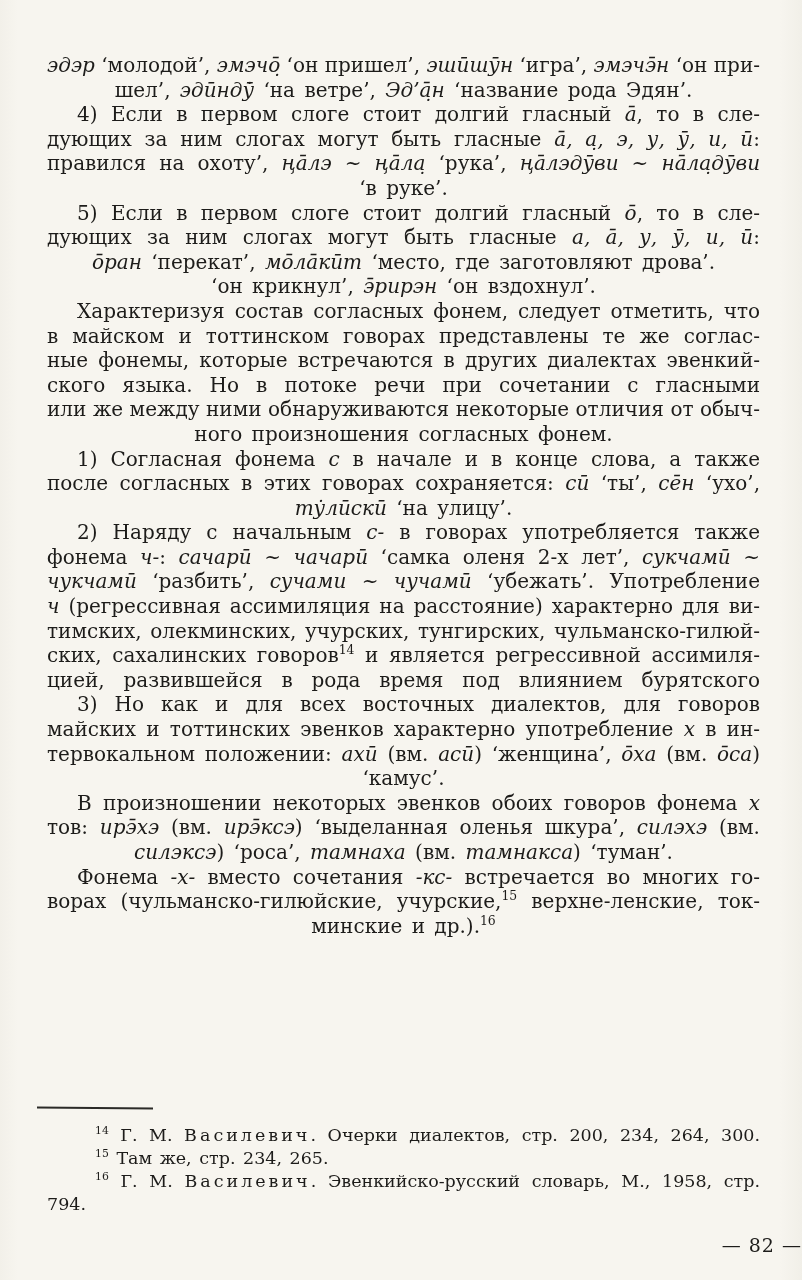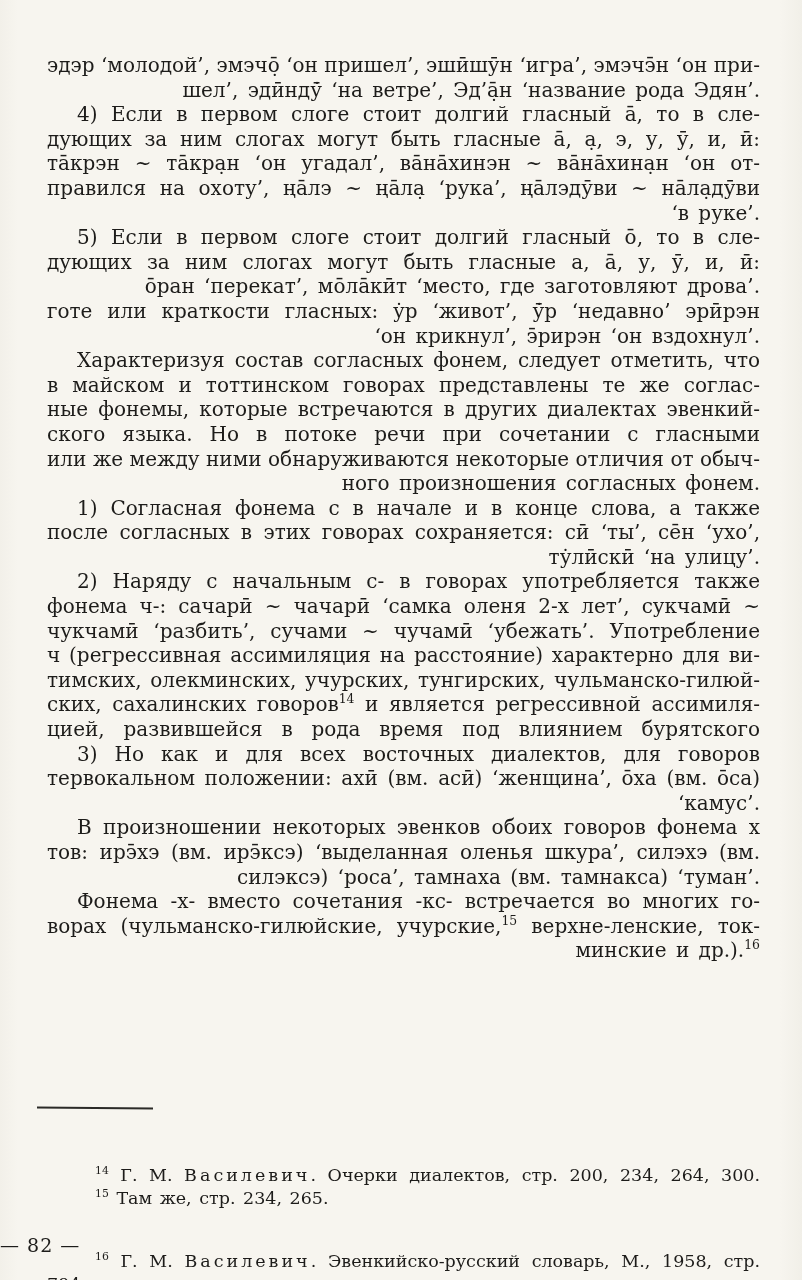--- a/index.html
+++ b/index.html
@@ -8,79 +8,78 @@
     position:relative;
     width:802px;height:1280px;
     background:linear-gradient(90deg,#f2f0e9 0,var(--paper) 18px,var(--paper) 780px,#f1efe8 802px);
     font-family:"DejaVu Serif","Liberation Serif",serif;
     color:var(--ink);
     overflow:hidden;
   }
   .main-text{position:absolute;left:47px;top:53px;width:713px;}
   .line{
     height:24.6px;line-height:24.6px;font-size:20px;
-    white-space:normal;text-align:right;
+    white-space:normal;text-align:center;
   }
   .line.just{text-align:justify;text-align-last:justify;}
   .line.ind{padding-left:30px;}
   .line.loose{word-spacing:3px;}
-  .it{}
+  .it{font-style:italic;}
   .sup{font-size:0.62em;vertical-align:super;line-height:0;}
   .spd{letter-spacing:3px;}
   .fn-rule{
     position:absolute;left:37px;top:1107px;width:116px;height:2px;
     background:#2b2a27;transform:rotate(0.6deg);
   }
   .footnotes{position:absolute;left:47px;top:1124px;width:713px;}
   .fn-line{
     height:23px;line-height:23px;font-size:17.5px;
     text-align:left;
   }
-  .fn-line.just{text-align:justify;text-align-last:justify;margin-top:40px;}
+  .fn-line.just{text-align:justify;text-align-last:justify;}
   .fn-line.ind{padding-left:48px;}
   .fn-line.loose{word-spacing:2px;}
   .page-number{
     position:absolute;left:0;top:1234px;width:100%;
-    text-align:left;font-size:19px;letter-spacing:1px;
+    text-align:right;font-size:19px;letter-spacing:1px;
   }
 </style>
 </head>
 <body>
 
 <div class="page">
   <div class="main-text" id="main-text">
       <div class="line just"><span class="it">эдэр</span><span> ‘молодой’, </span><span class="it">эмэчо̣̄</span><span> ‘он пришел’, </span><span class="it">эшӣшӯн</span><span> ‘игра’, </span><span class="it">эмэчэ̄н</span><span> ‘он при-</span></div>
       <div class="line loose"><span>шел’, </span><span class="it">эдӣндӯ̇</span><span> ‘на ветре’, </span><span class="it">Эд’а̣̄н</span><span> ‘название рода Эдян’.</span></div>
       <div class="line ind just"><span>4) Если в первом слоге стоит долгий гласный </span><span class="it">а̄</span><span>, то в сле-</span></div>
       <div class="line just"><span>дующих за ним слогах могут быть гласные </span><span class="it">а̄, а̣, э, у, ӯ, и, ӣ</span><span>:</span></div>
-      <div class="line just"><span class="it">та̄крэн ~ та̄кра̣н</span><span> ‘он угадал’, </span><span class="it">ва̄на̄хинэн ~ ва̄на̄хина̣н</span><span> ‘он от-</span></div>
       <div class="line just"><span>правился на охоту’, </span><span class="it">ңа̄лэ ~ ңа̄ла̣</span><span> ‘рука’, </span><span class="it">ңа̄лэдӯви ~ на̄ла̣дӯви</span></div>
       <div class="line loose"><span>‘в руке’.</span></div>
       <div class="line ind just"><span>5) Если в первом слоге стоит долгий гласный </span><span class="it">о̄</span><span>, то в сле-</span></div>
       <div class="line just"><span>дующих за ним слогах могут быть гласные </span><span class="it">а, а̄, у, ӯ, и, ӣ</span><span>:</span></div>
       <div class="line loose"><span class="it">о̄ран</span><span> ‘перекат’, </span><span class="it">мо̄ла̄кӣт</span><span> ‘место, где заготовляют дрова’.</span></div>
-      <div class="line just"><span>готе или краткости гласных: </span><span class="it">у̇р</span><span> ‘живот’, </span><span class="it">ӯ̇р</span><span> ‘недавно’ </span><span class="it">эрӣрэн</span></div>
       <div class="line loose"><span>‘он крикнул’, </span><span class="it">э̄рирэн</span><span> ‘он вздохнул’.</span></div>
       <div class="line ind just"><span>Характеризуя состав согласных фонем, следует отметить, что</span></div>
       <div class="line just"><span>в майском и тоттинском говорах представлены те же соглас-</span></div>
       <div class="line just"><span>ные фонемы, которые встречаются в других диалектах эвенкий-</span></div>
       <div class="line just"><span>ского языка. Но в потоке речи при сочетании с гласными</span></div>
       <div class="line just"><span>или же между ними обнаруживаются некоторые отличия от обыч-</span></div>
       <div class="line loose"><span>ного произношения согласных фонем.</span></div>
       <div class="line ind just"><span>1) Согласная фонема </span><span class="it">с</span><span> в начале и в конце слова, а также</span></div>
       <div class="line just"><span>после согласных в этих говорах сохраняется: </span><span class="it">сӣ</span><span> ‘ты’, </span><span class="it">се̄н</span><span> ‘ухо’,</span></div>
       <div class="line loose"><span class="it">ту̇лӣскӣ</span><span> ‘на улицу’.</span></div>
       <div class="line ind just"><span>2) Наряду с начальным </span><span class="it">с-</span><span> в говорах употребляется также</span></div>
       <div class="line just"><span>фонема </span><span class="it">ч-</span><span>: </span><span class="it">сачарӣ ~ чачарӣ</span><span> ‘самка оленя 2-х лет’, </span><span class="it">сукчамӣ ~</span></div>
       <div class="line just"><span class="it">чукчамӣ</span><span> ‘разбить’, </span><span class="it">сучами ~ чучамӣ</span><span> ‘убежать’. Употребление</span></div>
       <div class="line just"><span class="it">ч</span><span> (регрессивная ассимиляция на расстояние) характерно для ви-</span></div>
       <div class="line just"><span>тимских, олекминских, учурских, тунгирских, чульманско-гилюй-</span></div>
       <div class="line just"><span>ских, сахалинских говоров</span><span class="sup">14</span><span> и является регрессивной ассимиля-</span></div>
       <div class="line just"><span>цией, развившейся в рода время под влиянием бурятского</span></div>
       <div class="line ind just"><span>3) Но как и для всех восточных диалектов, для говоров</span></div>
+      <div class="line just"><span>майских и тоттинских эвенков характерно употребление </span><span class="it">х</span><span> в ин-</span></div>
       <div class="line just"><span>тервокальном положении: </span><span class="it">ахӣ</span><span> (вм. </span><span class="it">асӣ</span><span>) ‘женщина’, </span><span class="it">о̄ха</span><span> (вм. </span><span class="it">о̄са</span><span>)</span></div>
       <div class="line loose"><span>‘камус’.</span></div>
       <div class="line ind just"><span>В произношении некоторых эвенков обоих говоров фонема </span><span class="it">х</span></div>
       <div class="line just"><span>тов: </span><span class="it">ирэ̄хэ</span><span> (вм. </span><span class="it">ирэ̄ксэ</span><span>) ‘выделанная оленья шкура’, </span><span class="it">силэхэ</span><span> (вм.</span></div>
       <div class="line loose"><span class="it">силэксэ</span><span>) ‘роса’, </span><span class="it">тамнаха</span><span> (вм. </span><span class="it">тамнакса</span><span>) ‘туман’.</span></div>
       <div class="line ind just"><span>Фонема </span><span class="it">-х-</span><span> вместо сочетания </span><span class="it">-кс-</span><span> встречается во многих го-</span></div>
       <div class="line just"><span>ворах (чульманско-гилюйские, учурские,</span><span class="sup">15</span><span> верхне-ленские, ток-</span></div>
       <div class="line loose"><span>минские и др.).</span><span class="sup">16</span></div>
     </div>
   <div class="fn-rule"></div>

